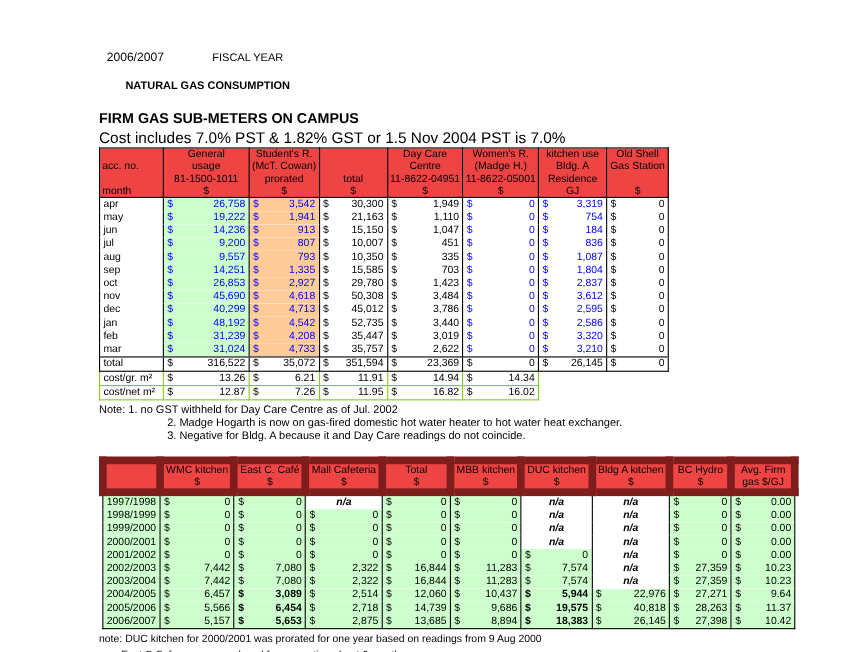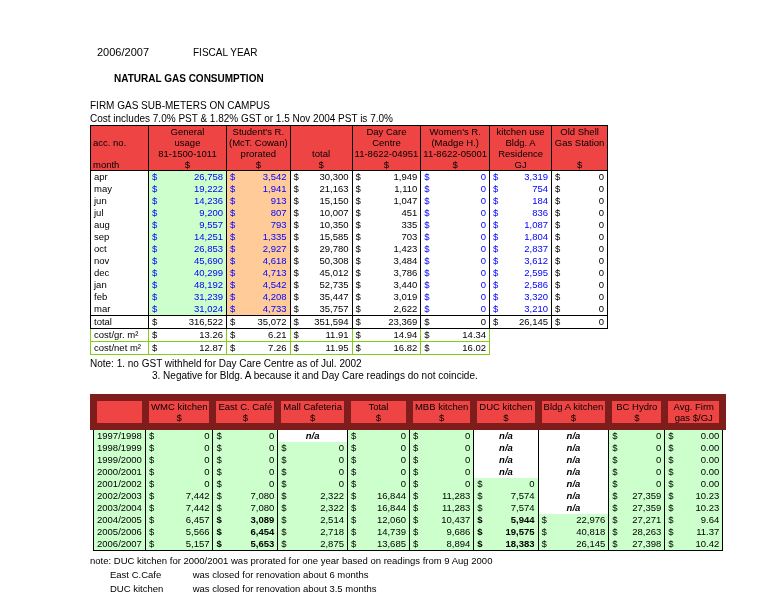--- a/index.html
+++ b/index.html
@@ -11,22 +11,22 @@
     overflow: hidden;
   }
   .page { padding: 46px 0 0 90px; }
 
   .title-row { display: flex; align-items: baseline; white-space: nowrap; }
   .title { font-size: 15px; font-weight: bold; }
   .fiscal { font-size: 11px; margin-left: 7px; }
   .fiscal-label { font-size: 10px; margin-left: 44px; }
 
   .section    { font-size: 10px; font-weight: bold; margin-top: 15px; padding-left: 24px; }
-  .subsection { font-size: 10px; font-weight: normal; margin-top: 16px; }
-  .cost-note  { font-size: 10px; margin-top: 2px; }
+  .subsection { font-size: 13px; font-weight: bold; margin-top: 16px; }
+  .cost-note  { font-size: 14px; margin-top: 2px; }
 
   table { border-collapse: collapse; table-layout: fixed; }
   #table1 { margin-top: 1px; }
   #table1 th, #table2 th { font-weight: normal; background: #ef4444; }
   #table1 th {
     border: 1px solid #000; vertical-align: top; padding: 0 2px;
   }
   .hl { height: 11px; line-height: 11px; font-size: 9.5px; text-align: center; white-space: nowrap; overflow: hidden; }
   th.lblcol .hl { text-align: left; }
 
@@ -794,20 +794,21 @@
             </div>
           </td>
           <td class="nb"></td>
           <td class="nb"></td>
         </tr>
       </tbody>
   </table>
 
   <div class="notes" id="t1-notes">
       <div class="note-line">Note: 1. no GST withheld for Day Care Centre as of Jul. 2002</div>
+      <div class="note-line indent">2. Madge Hogarth is now on gas-fired domestic hot water heater to hot water heat exchanger.</div>
       <div class="note-line indent">3. Negative for Bldg. A because it and Day Care readings do not coincide.</div>
     </div>
 
   <table id="table2">
     <colgroup>
       <col style="width:52px">
         <col style="width:62px">
         <col style="width:62px">
         <col style="width:64px">
       <col style="width:62px">

